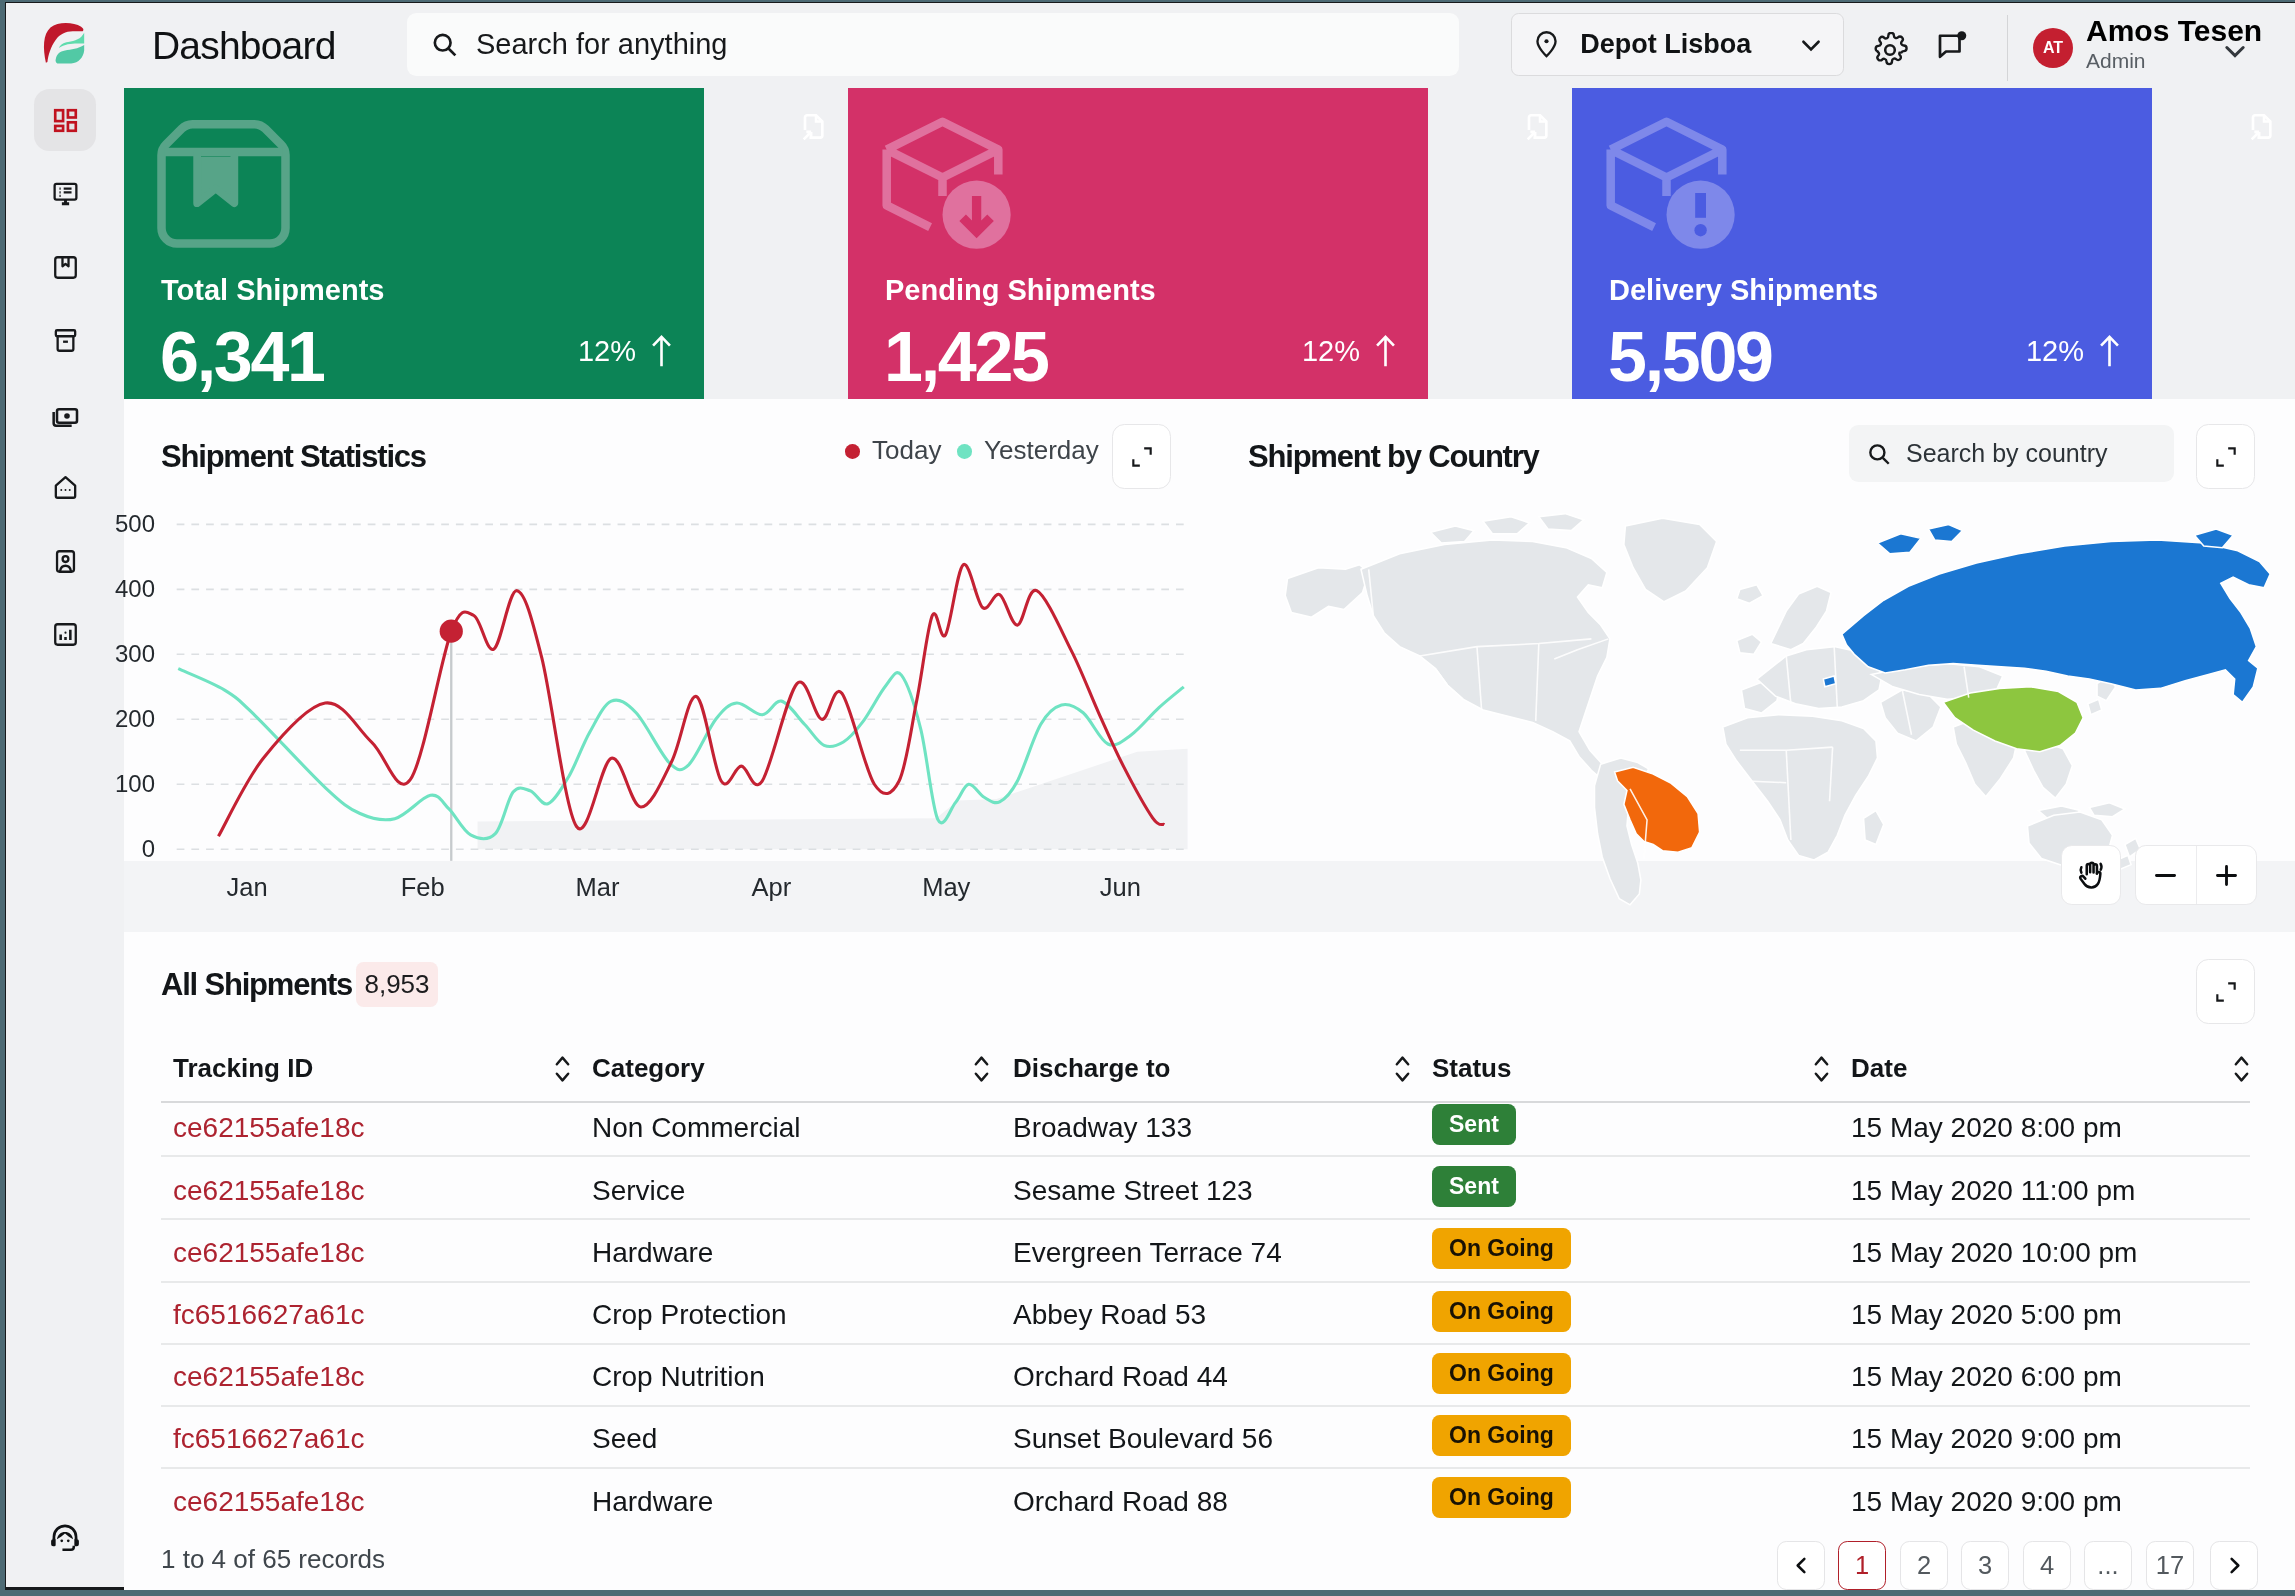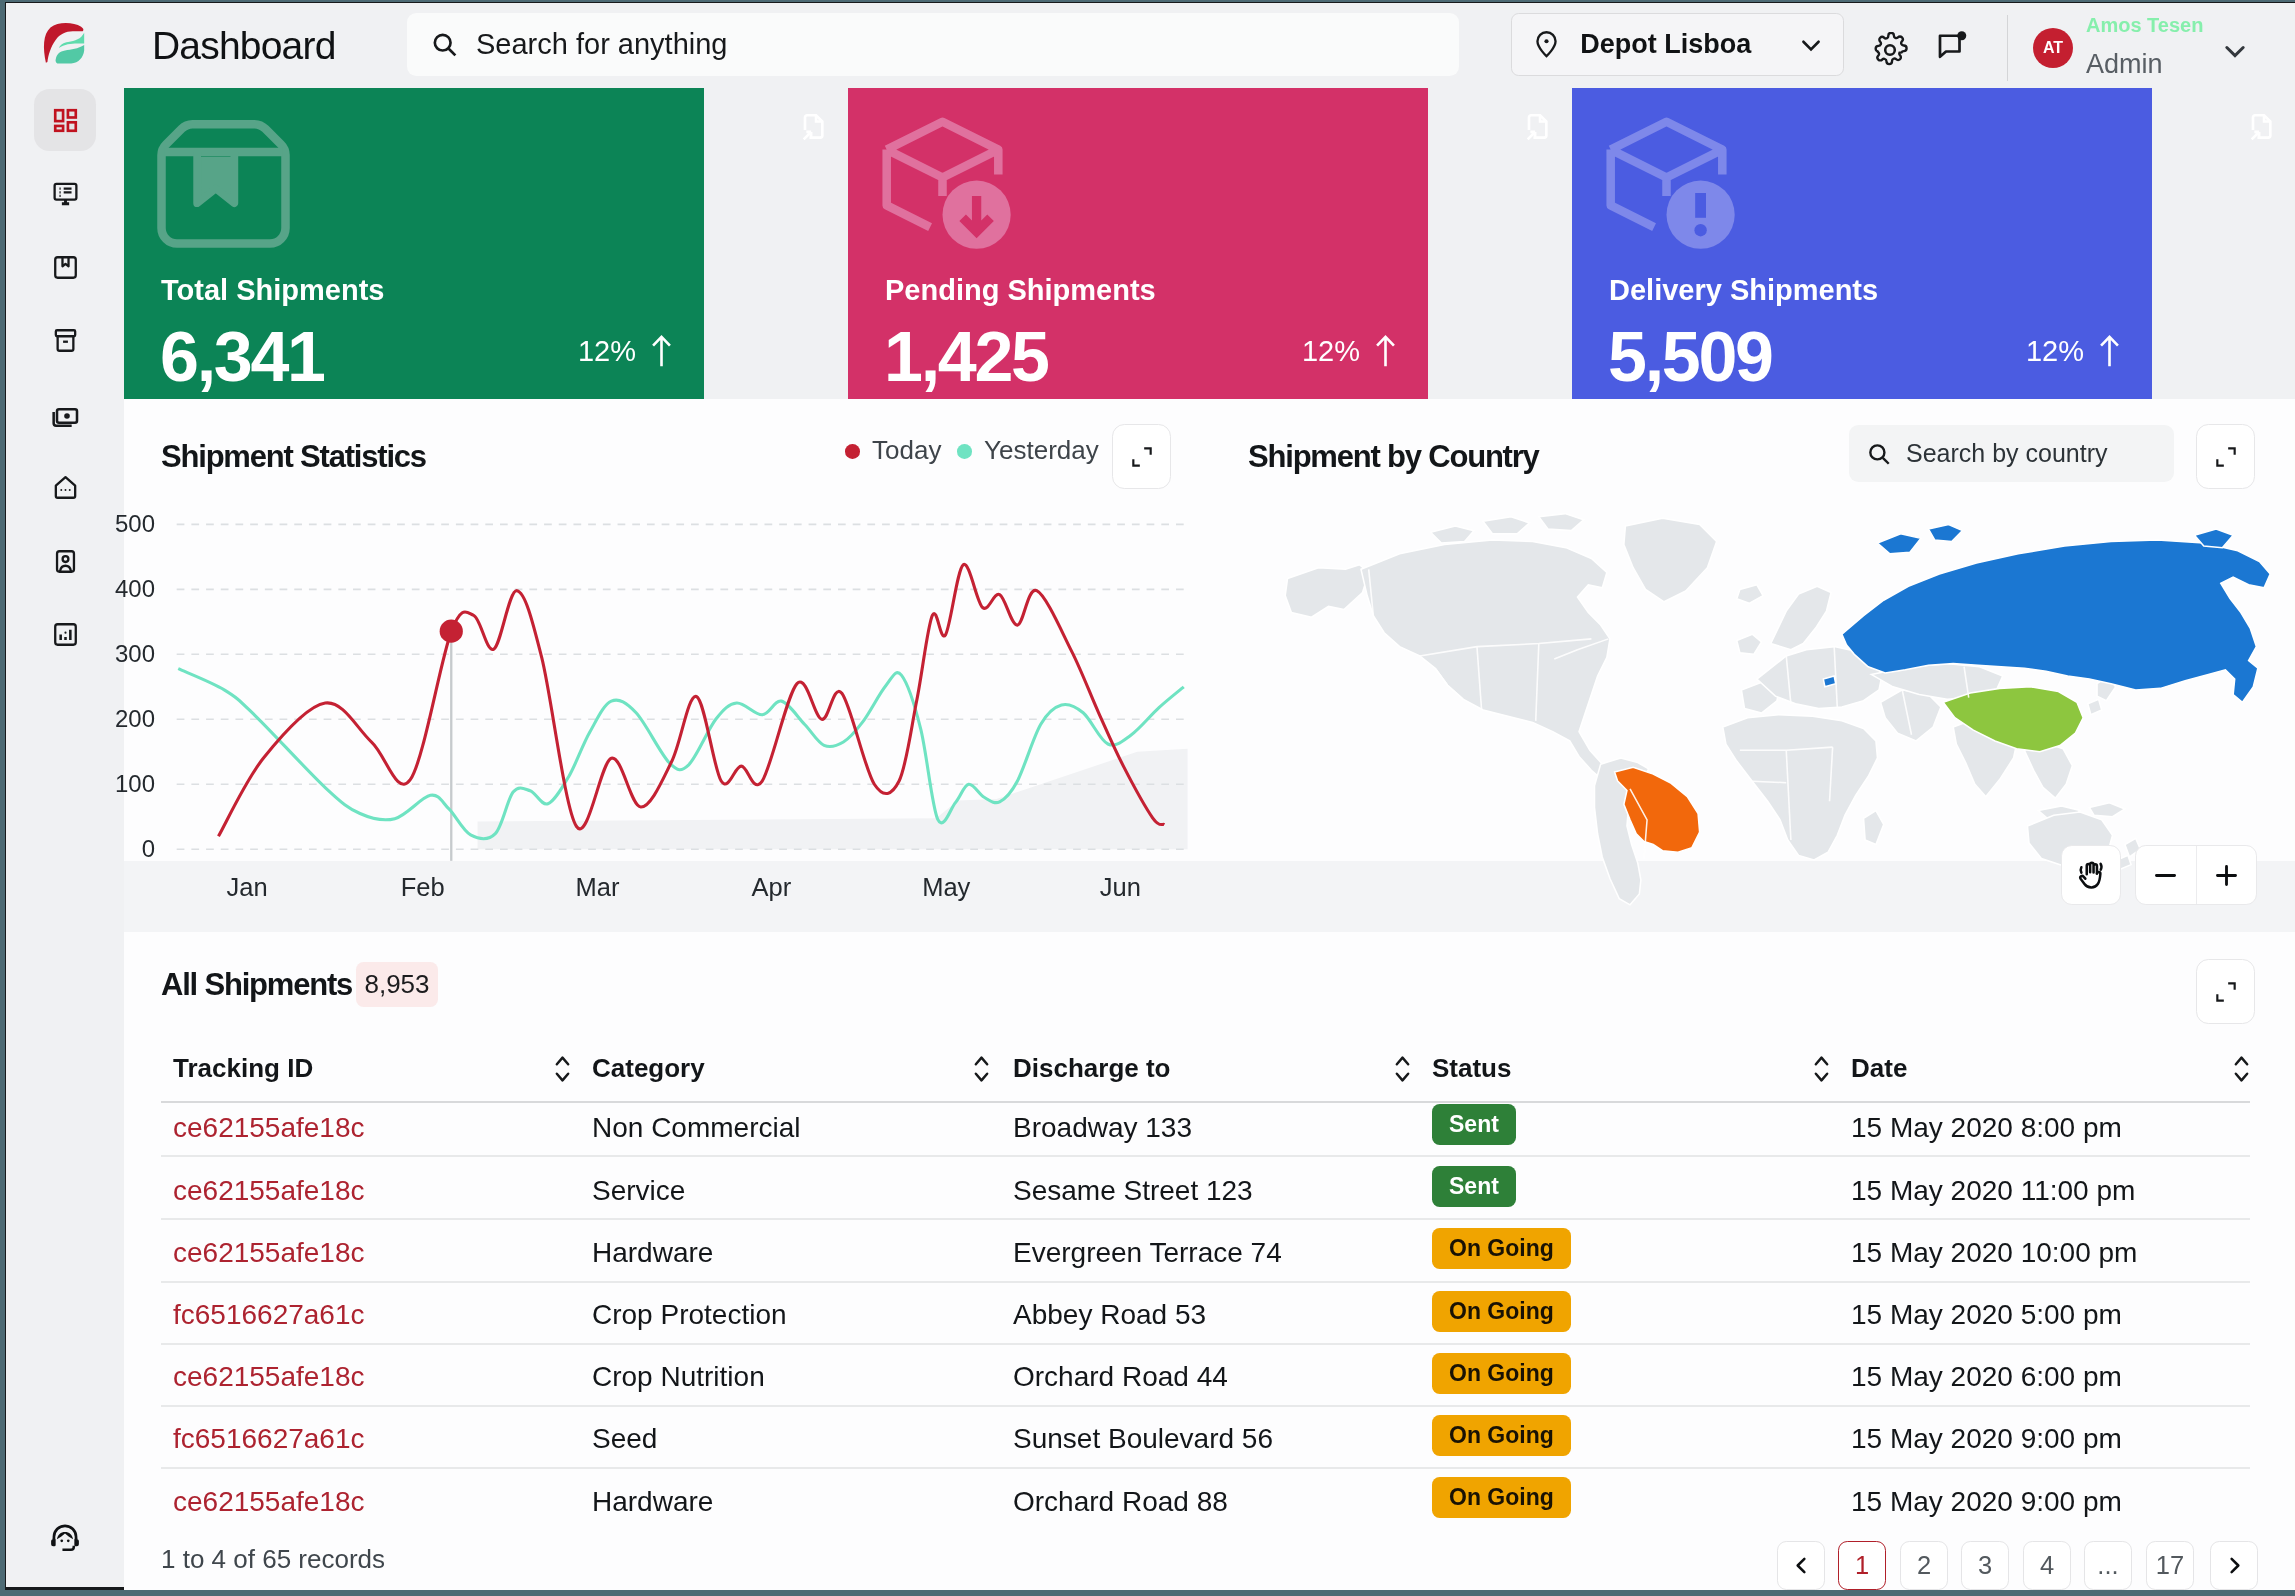--- a/index.html
+++ b/index.html
@@ -13,22 +13,22 @@
   #hdr-title { left:152px; top:24px; font-size:39px; font-weight:400; color:#101214; letter-spacing:-0.8px; }
   #search { left:407px; top:13px; width:1052px; height:63px; background:#fafbfb; border-radius:9.3px;
             display:flex; align-items:center; padding-left:23px; }
   #search .ph { font-size:29px; color:#17191b; margin-left:17px; }
   #depot { left:1511px; top:13px; width:333px; height:63px; background:#f5f5f7; border:1.5px solid #dbdbdd;
            border-radius:7.7px; display:flex; align-items:center; padding:0 18.6px; }
   #depot .txt { font-size:27px; font-weight:700; color:#101214; margin-left:18.6px; }
   #hdr-divider { left:2007px; top:14.7px; width:0.8px; height:66px; background:#d4d5d7; }
   #avatar { left:2033px; top:28px; width:40px; height:40px; border-radius:50%; background:#c41f30;
             color:#fff; font-size:16px; font-weight:700; display:flex; align-items:center; justify-content:center; }
-  #uname { left:2086px; top:14px; font-size:20px; font-weight:700; color:#86efac; }
-  #urole { left:2086px; top:49px; font-size:27px; color:#585e64; }
+  #uname { left:2086px; top:14px; font-size:30px; font-weight:700; color:#000000; }
+  #urole { left:2086px; top:49px; font-size:21px; color:#585e64; }
   
   #side-active { left:34px; top:89px; width:62px; height:62px; background:#e4e4e6; border-radius:15.5px;
                  display:flex; align-items:center; justify-content:center; }
   
   .card { top:88px; width:580px; height:311px; color:#fff; }
   .card .title { position:absolute; left:37px; top:186px; font-size:29px; font-weight:700; }
   .card .num { position:absolute; left:36px; top:234px; font-size:70px; font-weight:700; line-height:1; letter-spacing:-2.3px; }
   .card .pct { position:absolute; right:31px; top:246px; font-size:29px; display:flex; align-items:center; }
   .card .exp { position:absolute; left:673px; top:23px; }
   #card1 { left:124px; background:#0c8456; }

